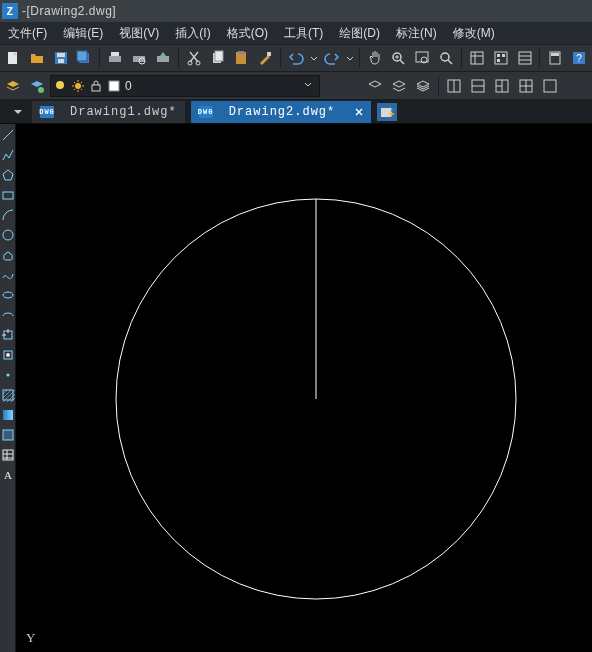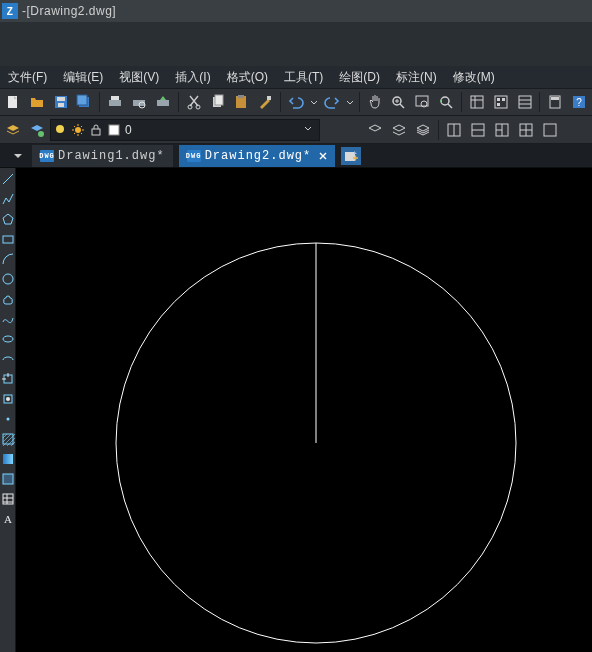--- a/index.html
+++ b/index.html
@@ -4,38 +4,38 @@
 <style>
   * { box-sizing: border-box; margin: 0; padding: 0; user-select: none; }
   html, body { width: 592px; height: 652px; overflow: hidden; }
   body { font-family: "Microsoft YaHei", sans-serif; font-size: 12px; background: #2a2f33; color: #c8c8c8; }
 
   
   .titlebar { height: 22px; background: #3a3f44; display: flex; align-items: center; padding: 0 2px; color: #d0d0d0; letter-spacing: 0.5px; }
   .titlebar .appicon { width: 16px; height: 16px; background: #2a7cc7; margin-right: 4px; display: flex; align-items: center; justify-content: center; font-size: 10px; color: #fff; font-weight: bold; }
 
   
-  .menubar { height: 22px; background: #242a30; display: flex; align-items: center; margin-top: 44px; }
+  .menubar { height: 22px; background: #242a30; display: flex; align-items: center; }
   .menubar .item { padding: 0 8px; line-height: 22px; color: #dcdcdc; cursor: pointer; white-space: nowrap; }
 
   
   .toolbar { background: #2f3338; display: flex; align-items: center; padding: 2px 2px; border-top: 1px solid #1a1d20; border-bottom: 1px solid #1a1d20; gap: 2px; }
   .tbtn { width: 22px; height: 22px; display: flex; align-items: center; justify-content: center; cursor: pointer; border-radius: 2px; }
   .tbtn svg { width: 16px; height: 16px; }
   .sep { width: 1px; height: 20px; background: #1c2024; margin: 0 2px; }
 
   
   .layerbar { background: #2f3338; display: flex; align-items: center; padding: 2px 2px; border-bottom: 1px solid #1a1d20; gap: 2px; }
   .layer-dropdown { display: flex; align-items: center; gap: 4px; background: #1e2226; height: 22px; padding: 0 6px 0 2px; min-width: 270px; border: 1px solid #14171a; color: #e0e0e0; cursor: pointer; }
   .layer-dropdown .dd-arrow { margin-left: auto; }
   .smallicon { width: 14px; height: 14px; display: inline-flex; align-items: center; justify-content: center; }
 
   
   .tabbar { height: 24px; background: #1b1f23; display: flex; align-items: center; padding-left: 14px; gap: 6px; border-bottom: 1px solid #0c0e10; }
-  .tab { display: flex; align-items: center; gap: 4px; height: 22px; padding: 0 8px; background: #2a3036; color: #cfcfcf; font-family: "Courier New", monospace; letter-spacing: 1px; cursor: pointer; }
+  .tab { display: flex; align-items: center; gap: 16px; height: 22px; padding: 0 8px; background: #2a3036; color: #cfcfcf; font-family: "Courier New", monospace; letter-spacing: 1px; cursor: pointer; }
   .tab.active { background: #2268a8; color: #fff; padding-right: 4px; }
   .tab .dwgicon { width: 14px; height: 12px; background: #2a7cc7; color: #fff; font-size: 7px; font-weight: bold; display: flex; align-items: center; justify-content: center; border-radius: 1px; }
   .tab .close { width: 16px; height: 16px; display: flex; align-items: center; justify-content: center; border-radius: 2px; cursor: pointer; }
   .tabbar .tri { width: 0; height: 0; border-top: 4px solid #ccc; border-left: 4px solid transparent; border-right: 4px solid transparent; margin-right: 4px; cursor: pointer; }
   .tabbar .newtab { width: 20px; height: 18px; display: flex; align-items: center; justify-content: center; background: #2d6aa3; cursor: pointer; }
 
   
   .main { display: flex; height: calc(652px - 22px - 22px - 28px - 28px - 24px); background: #000; }
   .vtoolbar { width: 16px; background: #2f3338; display: flex; flex-direction: column; align-items: center; padding-top: 4px; gap: 6px; border-right: 1px solid #14171a; }
   .vtoolbar .vbtn { width: 14px; height: 14px; cursor: pointer; }

